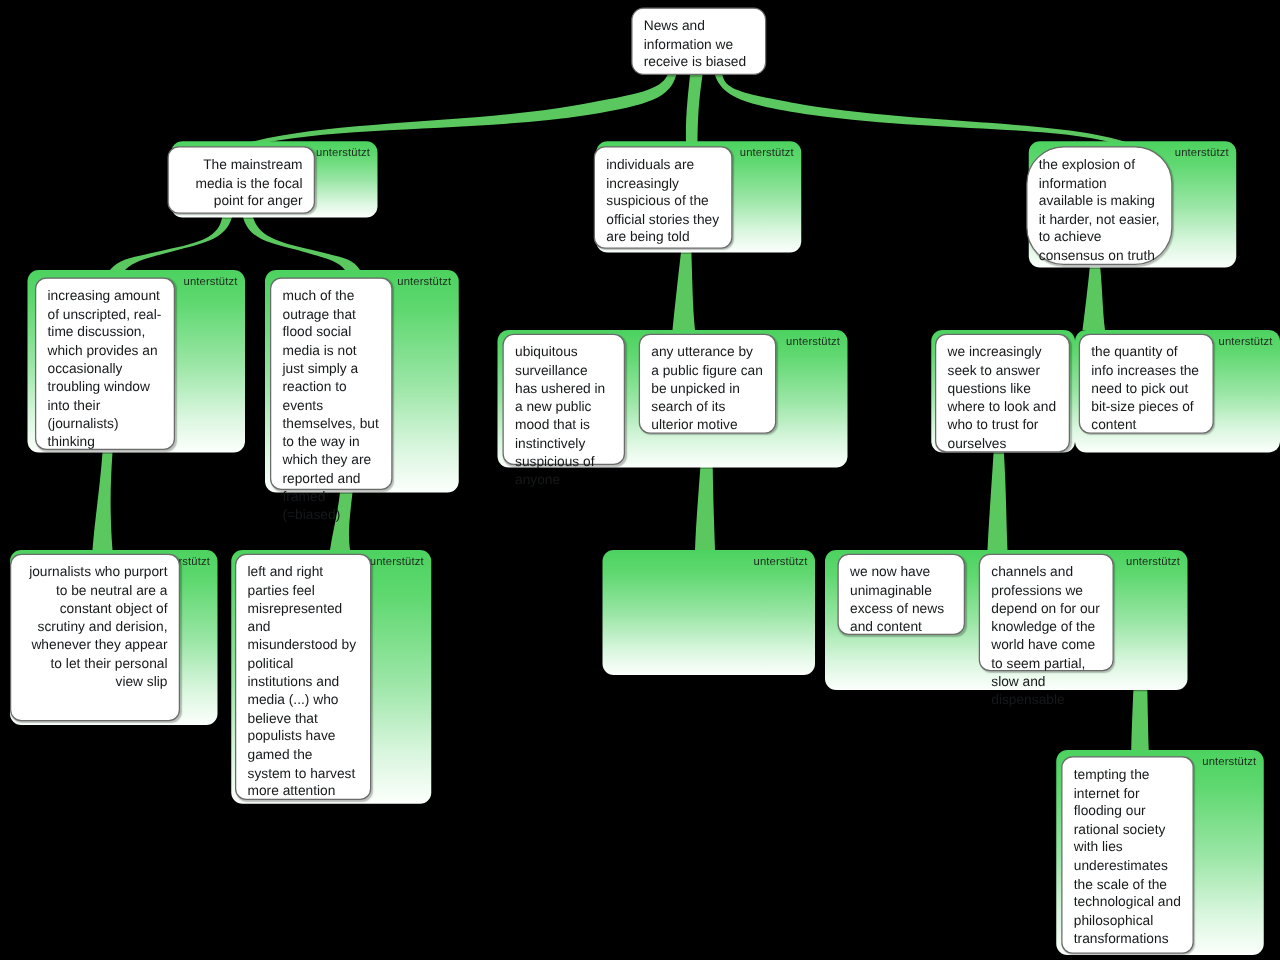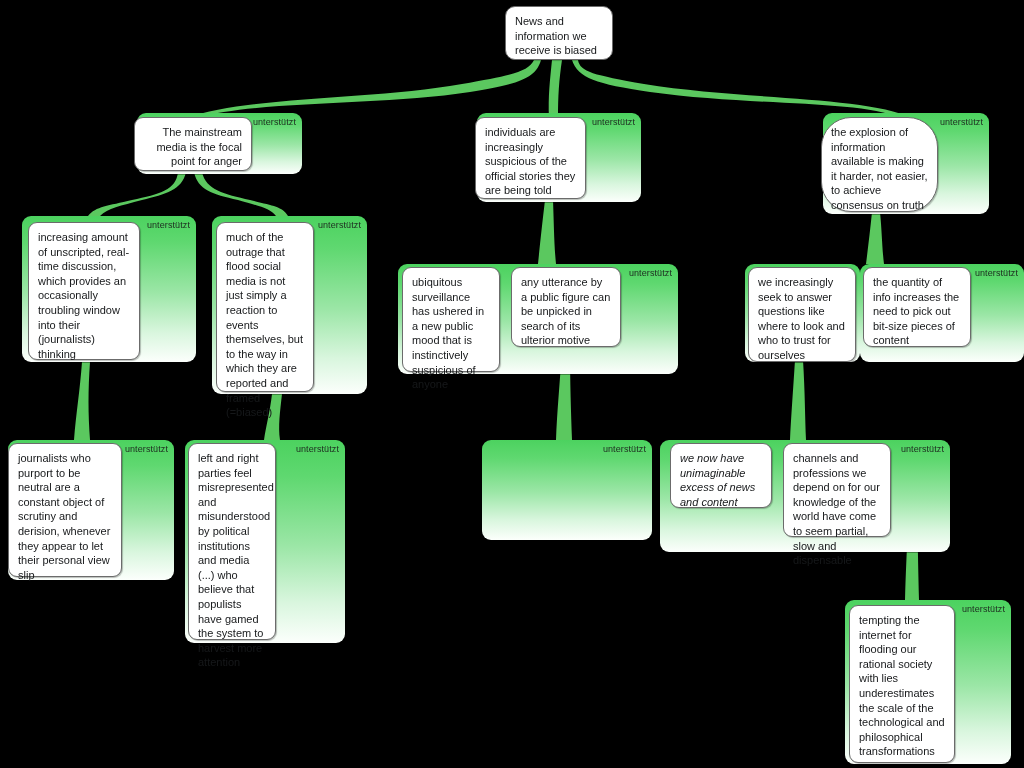--- a/index.html
+++ b/index.html
@@ -138,39 +138,39 @@
   <div class="panel" style="left:860px;top:264px;width:164px;height:98px;">
     <span class="panel-label">unterstützt</span>
   </div>
   <div class="card" style="left:863px;top:267px;width:108px;height:80px;">
     <span>the quantity of info increases the need to pick out bit-size pieces of content</span>
   </div>
 
   <div class="panel" style="left:8px;top:440px;width:166px;height:140px;">
     <span class="panel-label">unterstützt</span>
   </div>
-  <div class="card" style="left:8px;top:443px;width:114px;height:134px;">
+  <div class="card" style="left:8px;top:443px;width:136px;height:134px;text-align:right;">
     <span>journalists who purport to be neutral are a constant object of scrutiny and derision, whenever they appear to let their personal view slip</span>
   </div>
 
   <div class="panel" style="left:185px;top:440px;width:160px;height:203px;">
     <span class="panel-label">unterstützt</span>
   </div>
-  <div class="card" style="left:188px;top:443px;width:88px;height:197px;">
+  <div class="card" style="left:188px;top:443px;width:109px;height:197px;">
     <span>left and right parties feel misrepresented and misunderstood by political institutions and media (...) who believe that populists have gamed the system to harvest more attention</span>
   </div>
 
   <div class="panel" style="left:482px;top:440px;width:170px;height:100px;">
     <span class="panel-label">unterstützt</span>
   </div>
 
   <div class="panel" style="left:660px;top:440px;width:290px;height:112px;">
     <span class="panel-label">unterstützt</span>
   </div>
-  <div class="card" style="left:670px;top:443px;width:102px;height:65px;font-style:italic;">
+  <div class="card" style="left:670px;top:443px;width:102px;height:65px;">
     <span>we now have unimaginable excess of news and content</span>
   </div>
   <div class="card" style="left:783px;top:443px;width:108px;height:94px;">
     <span>channels and professions we depend on for our knowledge of the world have come to seem partial, slow and dispensable</span>
   </div>
 
   <div class="panel" style="left:845px;top:600px;width:166px;height:164px;">
     <span class="panel-label">unterstützt</span>
   </div>
   <div class="card" style="left:849px;top:605px;width:106px;height:158px;">

